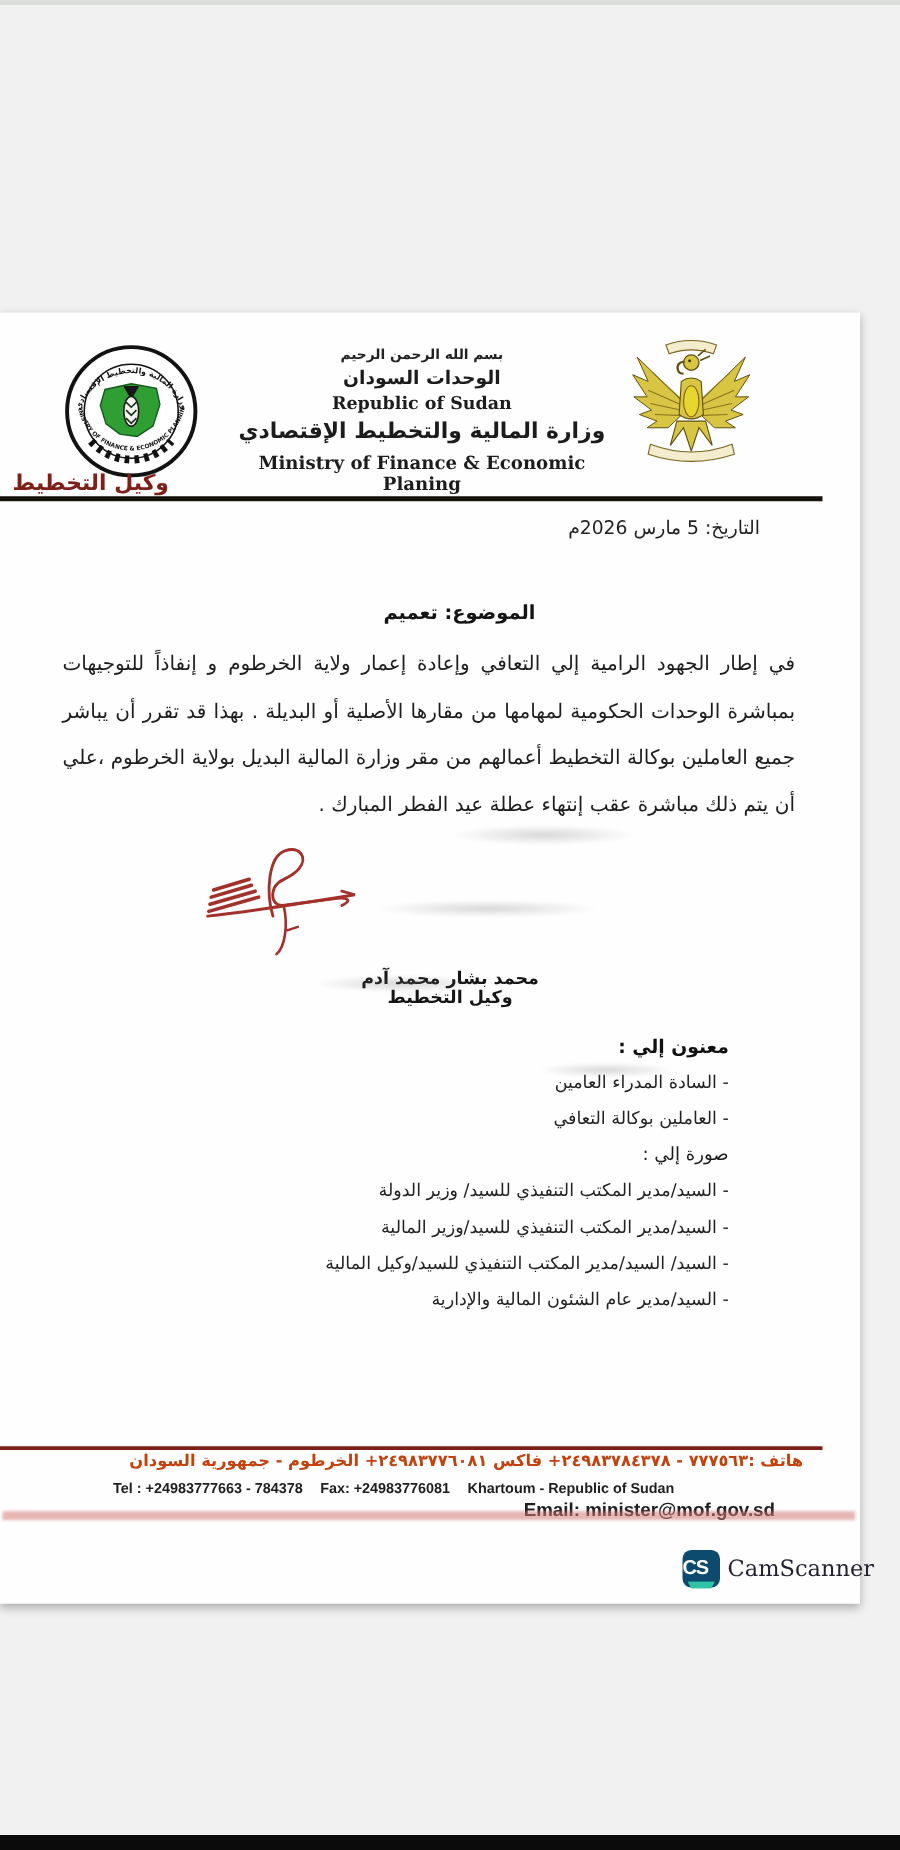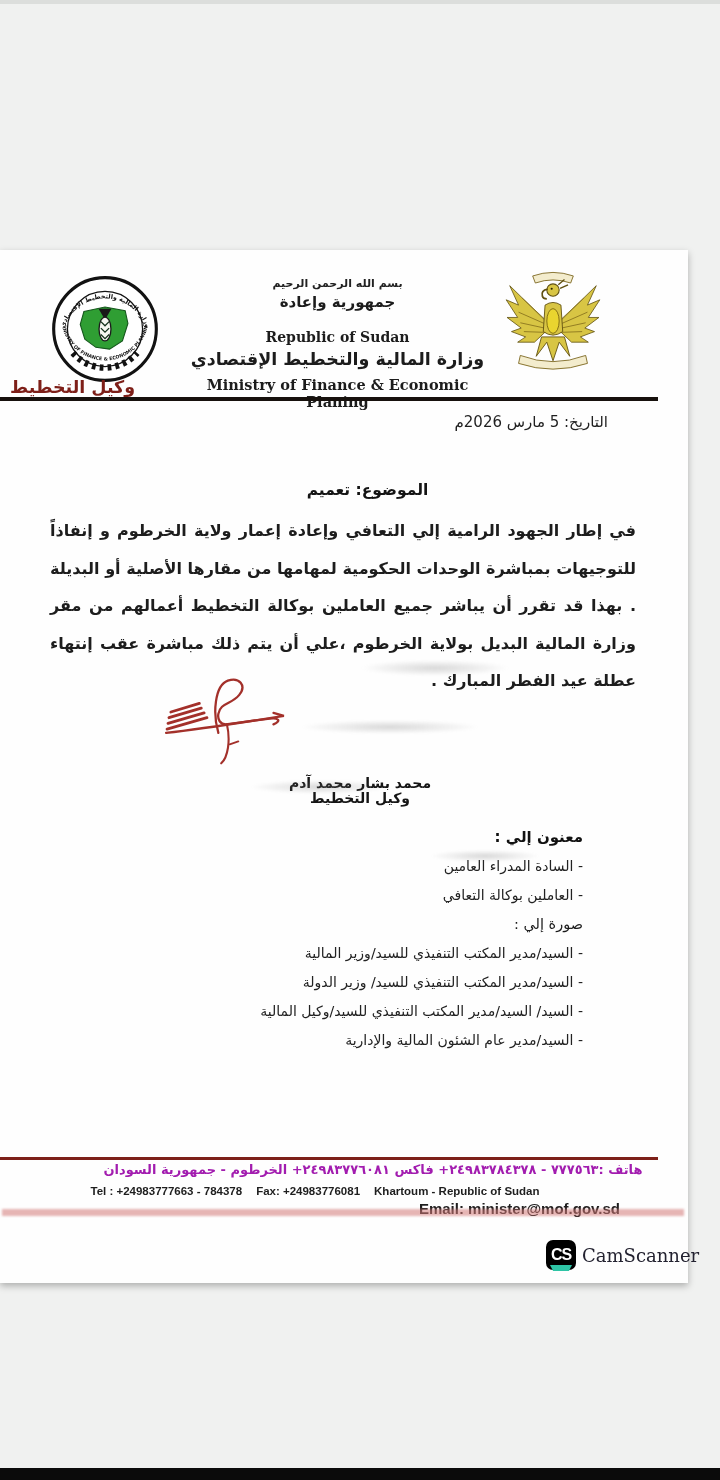--- a/index.html
+++ b/index.html
@@ -13,59 +13,59 @@
     background:#fefefe; box-shadow:0 3px 7px rgba(0,0,0,.28);
   }
 
   
   .seal { position:absolute; left:46px; top:24px; width:118px; height:110px; }
   .eagle { position:absolute; left:496px; top:18px; width:114px; height:106px; }
 
   .head-center { position:absolute; left:175px; top:12px; width:325px; text-align:center; color:#1c1c1c; }
   .bismillah { font-size:11px; font-weight:bold; letter-spacing:-0.5px; color:#222;margin-top:15px; }
   .rep-ar { font-size:15px; font-weight:bold; margin-top:3px; }
-  .rep-en { font-family:"DejaVu Serif", serif; font-size:14px; font-weight:bold; margin-top:18px; }
+  .rep-en { font-family:"DejaVu Serif", serif; font-size:14px; font-weight:bold; margin-top:4px; }
   .min-ar { font-size:17.5px; font-weight:bold; margin-top:4px; }
   .min-en { font-family:"DejaVu Serif", serif; font-size:14.5px; font-weight:bold; margin-top:7px; }
 
   .banner { position:absolute; top:127px; left:10px; width:648px; display:flex; justify-content:space-between; align-items:baseline; }
   .banner-en { font-family:"Liberation Sans", sans-serif; font-size:17px; font-weight:bold; color:#7e2c22; letter-spacing:-0.2px; }
   .banner-ar { font-size:17.5px; font-weight:bold; color:#7e1f18; direction:rtl; }
   .rule-black { position:absolute; top:147px; left:0; width:658px; height:4px; background:#17110d; }
 
   .date { position:absolute; top:163px; right:80px; font-size:15px; color:#1f1f1f; direction:rtl; }
 
   
   .subject { position:absolute; top:231px; left:0; width:688px; text-align:center; font-size:15.5px; font-weight:bold; color:#141414; direction:rtl;padding-left:47px; }
   .body-text {
     position:absolute; top:262px; left:50px; right:52px;
-    direction:rtl; text-align:justify; font-size:16px; font-weight:bold;
+    direction:rtl; text-align:justify; font-size:16px; font-weight:normal;
     line-height:37.5px; color:#1d1d1d;
   }
   .closing { position:absolute; top:396px; left:180px; width:300px; text-align:center; font-size:15.5px; font-weight:bold; color:#1d1d1d; direction:rtl; }
 
   .signature { position:absolute; left:160px; top:424px; width:130px; height:95px; }
   .signer-name { position:absolute; top:525px; left:285px; width:150px; text-align:center; font-size:14px; font-weight:bold; color:#151515; direction:rtl; }
   .signer-title { position:absolute; top:540px; left:295px; width:130px; text-align:center; font-size:14px; font-weight:bold; color:#151515; direction:rtl; }
 
   .recipients { position:absolute; top:573px; right:105px; direction:rtl; text-align:right; color:#222; }
   .recipients div { line-height:29px; font-size:14px; }
   .rec-head { font-size:15px !important; font-weight:bold; color:#111; }
   .rec-sub { font-size:14.5px !important; color:#1b1b1b; }
 
   
   .foot-rule { position:absolute; top:907px; left:0; width:658px; height:3px; background:#7d2019; }
-  .foot-ar { position:absolute; top:912px; left:60px; width:626px; text-align:center; direction:rtl; font-size:13px; font-weight:bold; color:#a21caf; }
+  .foot-ar { position:absolute; top:912px; left:60px; width:626px; text-align:center; direction:rtl; font-size:13px; font-weight:bold; color:#c2410c; }
   .foot-en { position:absolute; top:935px; left:10px; width:610px; text-align:center; font-family:"Liberation Sans", sans-serif; font-size:11.5px; font-weight:bold; color:#1e1e1e; }
   .foot-en span { margin:0 7px; }
   .foot-email { position:absolute; top:950px; left:10px; width:610px; text-align:right; font-family:"Liberation Sans", sans-serif; font-size:15px; font-weight:bold; color:#1e1e1e; }
   .pink-line { position:absolute; top:959px; left:2px; width:682px; height:7px; background:rgba(210,120,118,.55); filter:blur(1.3px); }
 
   .cam { position:absolute; top:990px; left:546px; display:flex; align-items:center; }
-  .cs-icon { position:relative; width:30px; height:30px; background:#000000; border-radius:7px; display:flex; align-items:center; justify-content:center; }
+  .cs-icon { position:relative; width:30px; height:30px; background:#0c4a6e; border-radius:7px; display:flex; align-items:center; }
   .cs-icon b { color:#fff; font-family:"Liberation Sans", sans-serif; font-size:16px; letter-spacing:-1px; }
   .cs-teal { position:absolute; bottom:-1px; left:4px; width:22px; height:6px; background:#2ec4a5; clip-path:polygon(0 0,100% 0,86% 100%,14% 100%); }
   .cs-label { margin-left:6px; font-family:"DejaVu Serif", serif; font-size:18px; color:#232230; }
 
   
   .smudge { position:absolute; background:radial-gradient(ellipse at center, rgba(120,120,120,.28), rgba(120,120,120,0) 70%); filter:blur(1px); }
   .sm1 { left:360px; top:410px; width:150px; height:16px; }
   .sm2 { left:300px; top:470px; width:180px; height:14px; }
   .sm3 { left:250px; top:530px; width:140px; height:14px; }
   .sm4 { left:430px; top:600px; width:110px; height:12px; }
@@ -97,21 +97,21 @@
         <path d="M37 41 L60 36 L82 40 L85 54 L79 73 L65 82 L50 80 L38 71 L33 55 Z" fill="#2f9e33" stroke="#15581c" stroke-width="1.2"></path>
         <path d="M53 38 L67 38 L60 50 Z" fill="#181818"></path>
         <ellipse cx="60" cy="60" rx="6.5" ry="13" fill="#f6f6f0" stroke="#1c1c1c" stroke-width="1.4"></ellipse>
         <path d="M55.5 52 l4.5 4.5 4.5 -4.5 M55.5 59 l4.5 4.5 4.5 -4.5 M55.5 66 l4.5 4.5 4.5 -4.5" fill="none" stroke="#14301a" stroke-width="1.4"></path>
         <path d="M25 86 A 46 46 0 0 0 95 86" fill="none" stroke="#121212" stroke-width="7" stroke-dasharray="4 4.5"></path>
       </svg>
     </div>
 
     <div class="head-center">
       <div class="bismillah">بسم الله الرحمن الرحيم</div>
-      <div class="rep-ar">جمهورية وإعادة</div>
+      <div class="rep-ar">الوحدات السودان</div>
       <div class="rep-en">Republic of Sudan</div>
       <div class="min-ar">وزارة المالية والتخطيط الإقتصادي</div>
       <div class="min-en">Ministry of Finance &amp; Economic Planing</div>
     </div>
 
     <div class="eagle">
       <svg viewBox="0 0 110 120" width="114" height="106">
         <path d="M32 9 Q55 1 78 9 L75 17 Q55 10 35 17 Z" fill="#f3eccd" stroke="#7a651c" stroke-width="1"></path>
         <g fill="#d8c544" stroke="#5f4f10" stroke-width="0.9">
           <path d="M53 66 L6 20 L16 42 L2 36 L15 56 L3 56 L19 68 L8 72 L24 78 L15 84 L34 84 Z"></path>
@@ -160,22 +160,22 @@
     </div>
 
     <div class="signer-name">محمد بشار محمد آدم</div>
     <div class="signer-title">وكيل التخطيط</div>
 
     <div class="recipients">
       <div class="rec-head">معنون إلي :</div>
       <div class="rec-item">- السادة المدراء العامين</div>
       <div class="rec-item">- العاملين بوكالة التعافي</div>
       <div class="rec-sub">صورة إلي :</div>
+      <div class="rec-item">- السيد/مدير المكتب التنفيذي للسيد/ وزير الدولة</div>
       <div class="rec-item">- السيد/مدير المكتب التنفيذي للسيد/وزير المالية</div>
-      <div class="rec-item">- السيد/مدير المكتب التنفيذي للسيد/ وزير الدولة</div>
       <div class="rec-item">- السيد/ السيد/مدير المكتب التنفيذي للسيد/وكيل المالية</div>
       <div class="rec-item">- السيد/مدير عام الشئون المالية والإدارية</div>
     </div>
 
     <div class="foot-rule"></div>
     <div class="foot-ar">هاتف :٧٧٧٥٦٣ - ٢٤٩٨٣٧٨٤٣٧٨+ فاكس ٢٤٩٨٣٧٧٦٠٨١+ الخرطوم - جمهورية السودان</div>
     <div class="foot-en">
       <span>Tel : +24983777663 - 784378</span><span>Fax: +24983776081</span><span>Khartoum - Republic of Sudan</span>
     </div>
     <div class="foot-email">Email: minister@mof.gov.sd</div>

